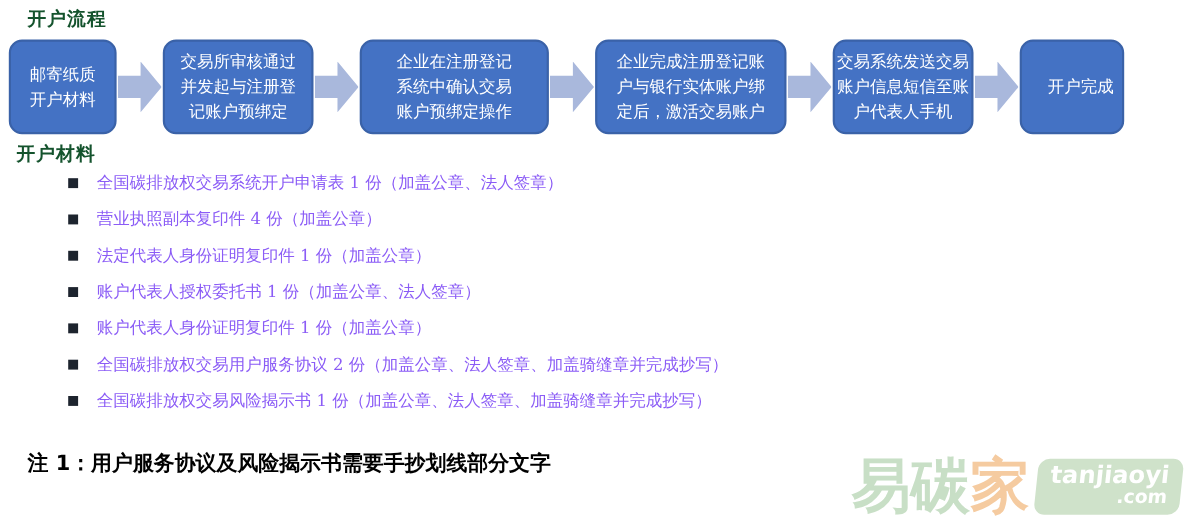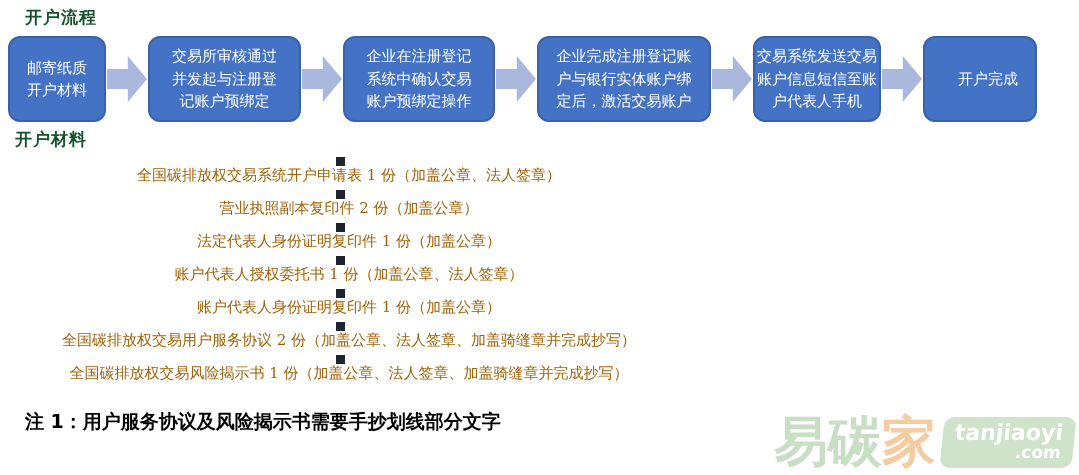--- a/index.html
+++ b/index.html
@@ -40,25 +40,25 @@
     color: #ffffff;
     display: flex;
     align-items: center;
     justify-content: center;
     text-align: center;
     font-size: 15px;
     line-height: 1.5;
   }
   .flow-box .inner { display: inline-block; }
   .b1 { width: 98px; } .b1 .inner { width: 64px; }
-  .b2 { width: 153px; } .b2 .inner { width: 108px; }
-  .b3 { width: 152px; } .b3 .inner { width: 108px; }
+  .b2 { width: 137px; } .b2 .inner { width: 108px; }
+  .b3 { width: 172px; } .b3 .inner { width: 108px; }
   .b4 { width: 174px; align-items: center; } .b4 .inner { width: 140px; }
   .b5 { width: 128px; } .b5 .inner { width: 124px; }
-  .b6 { width: 114px; padding-left: 16px;  } .b6 .inner { width: auto; }
+  .b6 { width: 95px; padding-left: 16px;  } .b6 .inner { width: auto; }
 
   .flow-arrow {
     flex: 0 0 auto;
     width: 40px; height: 46px;
     margin: 0 1px;
     background: #a9b8dc;
     clip-path: polygon(0 28%, 52% 28%, 52% 0, 100% 50%, 52% 100%, 52% 72%, 0 72%);
   }
 
   
@@ -67,23 +67,22 @@
     left: 62px; top: 157px;
     margin: 0; padding: 0;
     list-style: none;
   }
   .materials-list li {
     display: flex;
     align-items: center;
     height: 19px;
     margin-bottom: 14px;
     font-size: 15px;
-    color: #a16207;
+    color: #8b5cf6;
     white-space: nowrap;
-    flex-direction: column;
   }
   .bullet-square {
     display: inline-block;
     width: 9px; height: 9px;
     background: #1d242e;
     margin-right: 17px;
     flex: 0 0 auto;
   }
 
   
@@ -160,21 +159,21 @@
 
 <div class="section-title" id="materials-title">开户材料</div>
 
 <ul class="materials-list">
   <li>
     <span class="bullet-square"></span>
     <span>全国碳排放权交易系统开户申请表 1 份（加盖公章、法人签章）</span>
   </li>
   <li>
     <span class="bullet-square"></span>
-    <span>营业执照副本复印件 2 份（加盖公章）</span>
+    <span>营业执照副本复印件 4 份（加盖公章）</span>
   </li>
   <li>
     <span class="bullet-square"></span>
     <span>法定代表人身份证明复印件 1 份（加盖公章）</span>
   </li>
   <li>
     <span class="bullet-square"></span>
     <span>账户代表人授权委托书 1 份（加盖公章、法人签章）</span>
   </li>
   <li>

